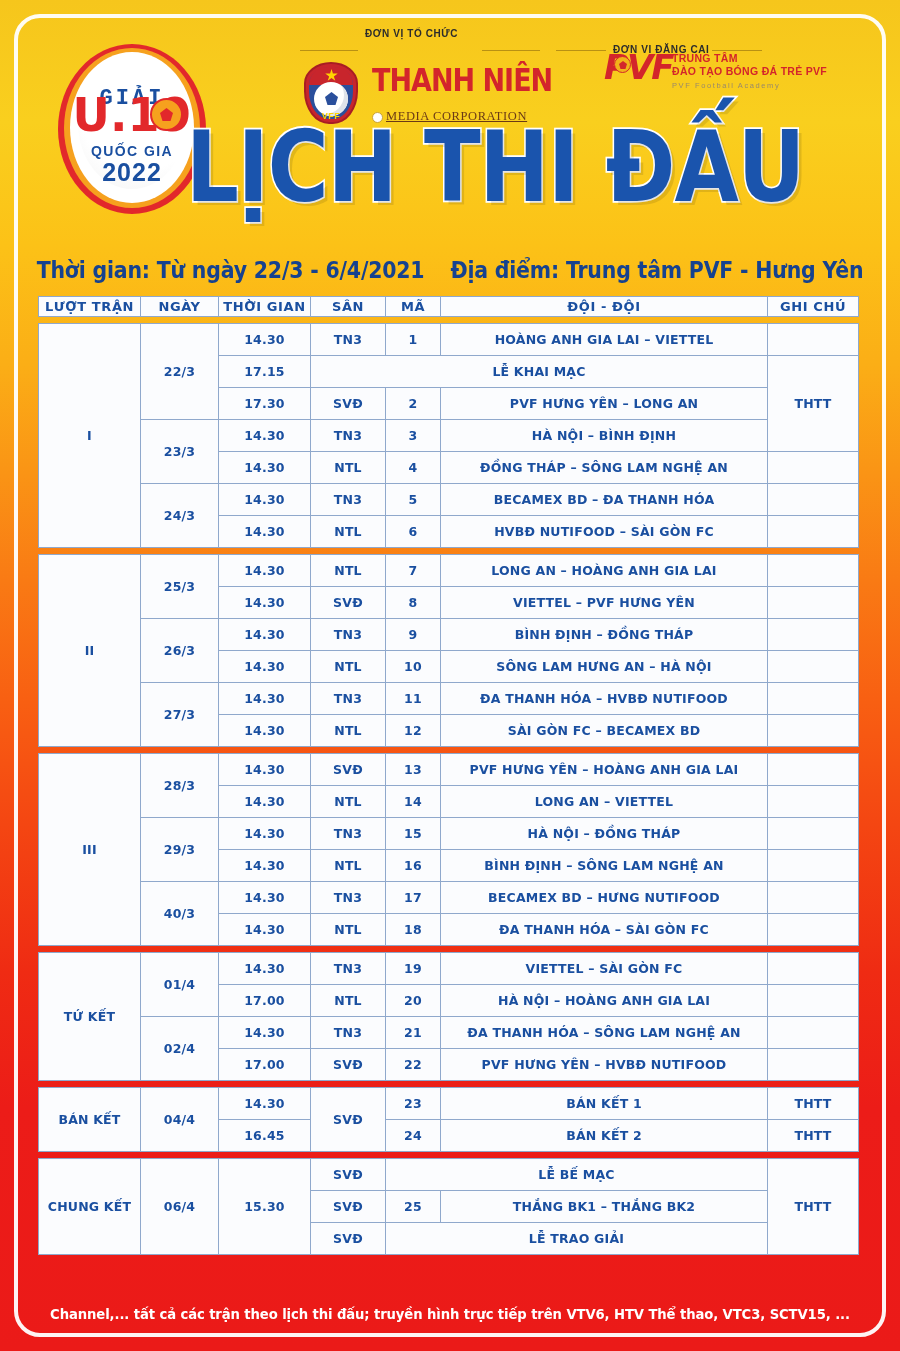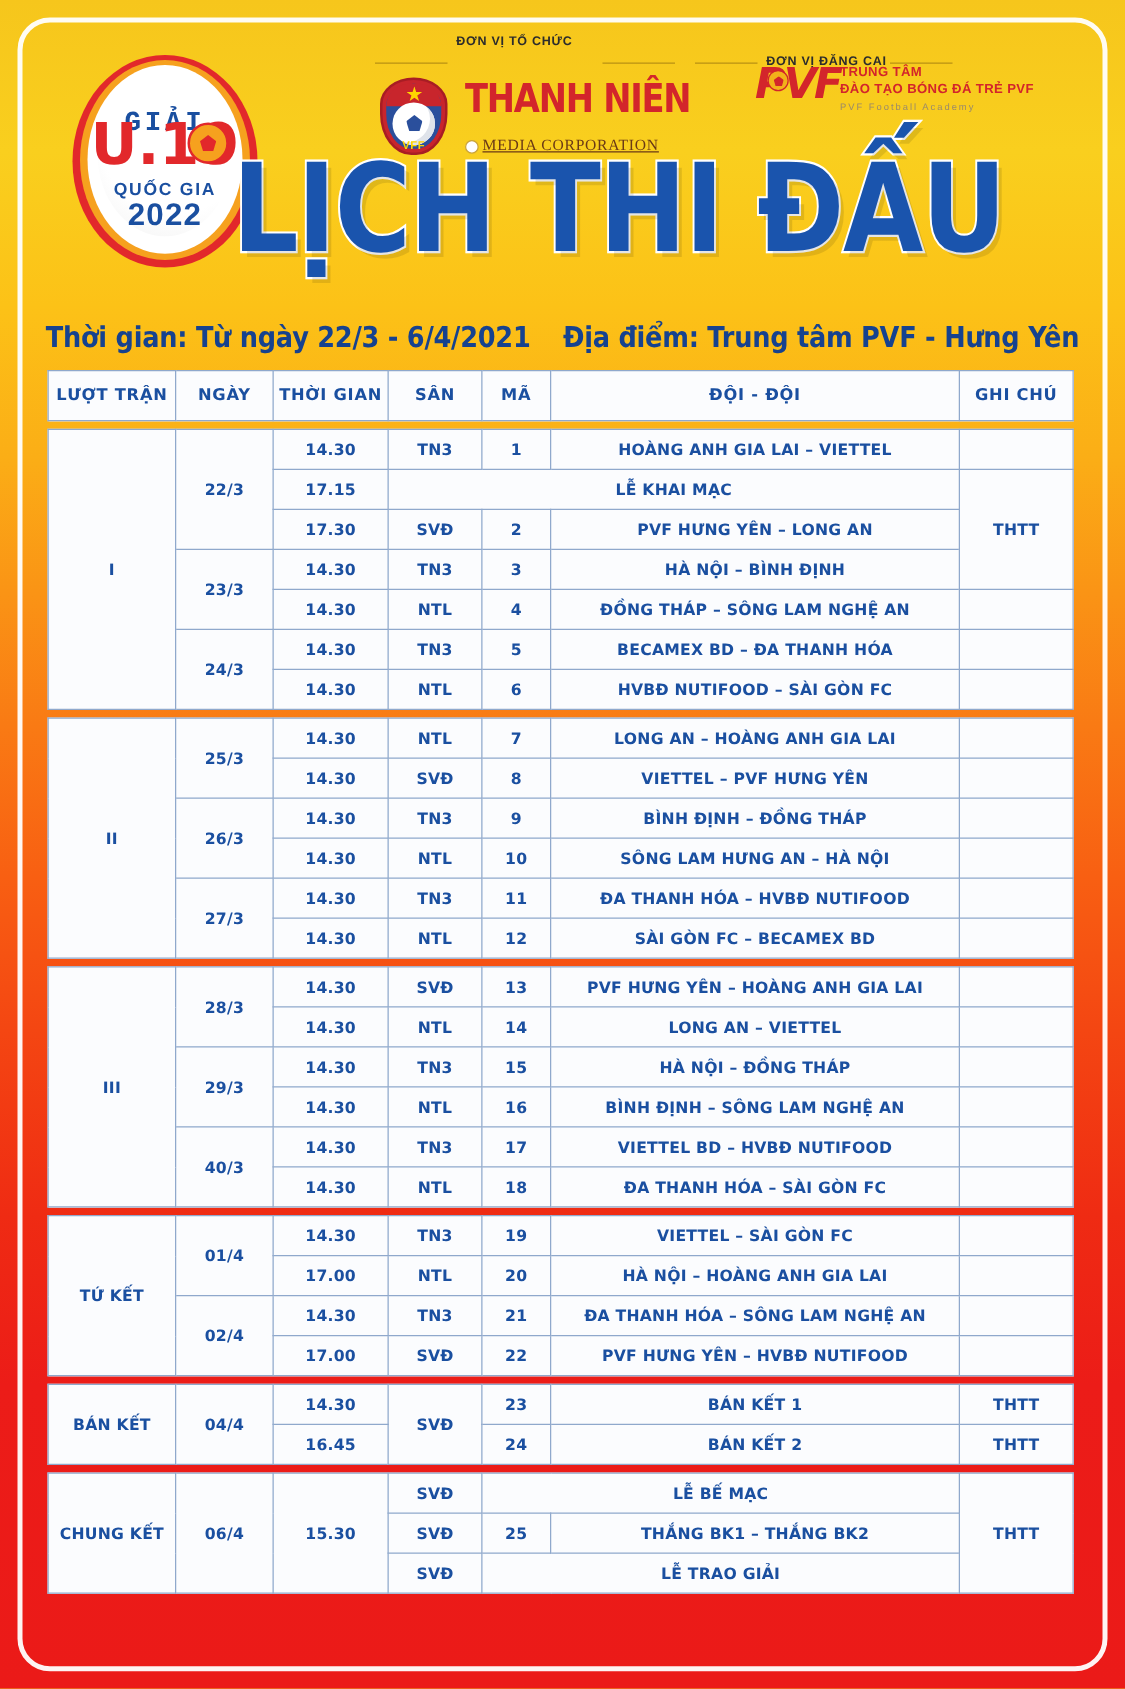--- a/index.html
+++ b/index.html
@@ -271,21 +271,21 @@
     font-weight:bold;
     text-align:center;
     vertical-align:middle;
     font-size:12.5px;
     letter-spacing:.2px;
     line-height:1.05;
     padding:0 2px;
     background:#fbfcfe;
   }
   table.sched th{
-    height:40px;
+    height:20px;
     font-size:13px;
     letter-spacing:.6px;
     border:1px solid #8fa8cc;
   }
   table.sched td{ height:32px; }
   .blk{ margin-bottom:6px; }
   .hdrtbl{ margin-bottom:6px; }
 
   col.c1{width:102px}
   col.c2{width:78px}
@@ -557,21 +557,21 @@
               <td>NTL</td>
               <td>16</td>
               <td>BÌNH ĐỊNH – SÔNG LAM NGHỆ AN</td>
               <td></td>
             </tr>
             <tr>
               <td rowspan="2">40/3</td>
               <td>14.30</td>
               <td>TN3</td>
               <td>17</td>
-              <td>VIETTEL BD – HVBĐ NUTIFOOD</td>
+              <td>BECAMEX BD – HƯNG NUTIFOOD</td>
               <td></td>
             </tr>
             <tr>
               <td>14.30</td>
               <td>NTL</td>
               <td>18</td>
               <td>ĐA THANH HÓA – SÀI GÒN FC</td>
               <td></td>
             </tr>
           </tbody>
@@ -675,15 +675,16 @@
             <tr>
               <td>SVĐ</td>
               <td colspan="2">LỄ TRAO GIẢI</td>
             </tr>
           </tbody>
         </table>
       </div>
   </div>
 
   <div id="footer">
+    <div>Channel,... tất cả các trận theo lịch thi đấu; truyền hình trực tiếp trên VTV6, HTV Thể thao, VTC3, SCTV15, ...</div>
   </div>
 
 </div>
 
 </body></html>

